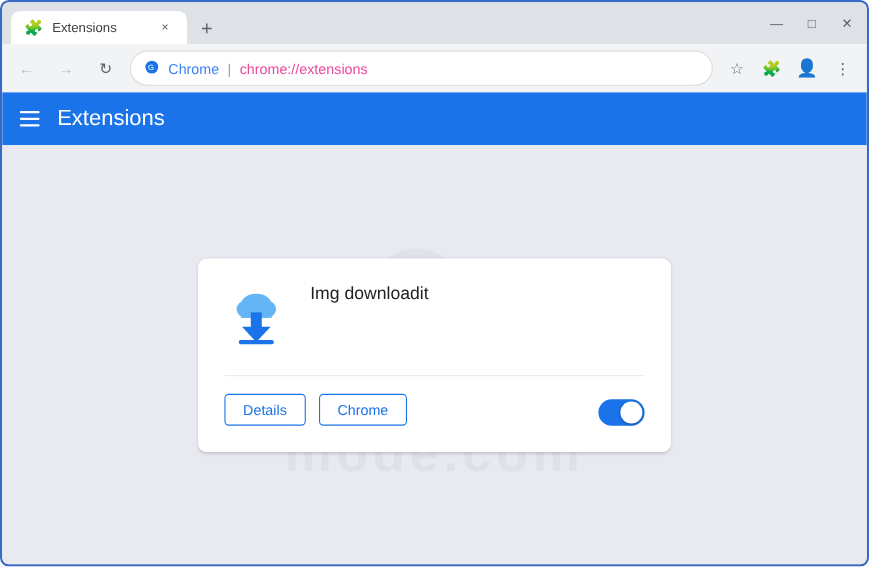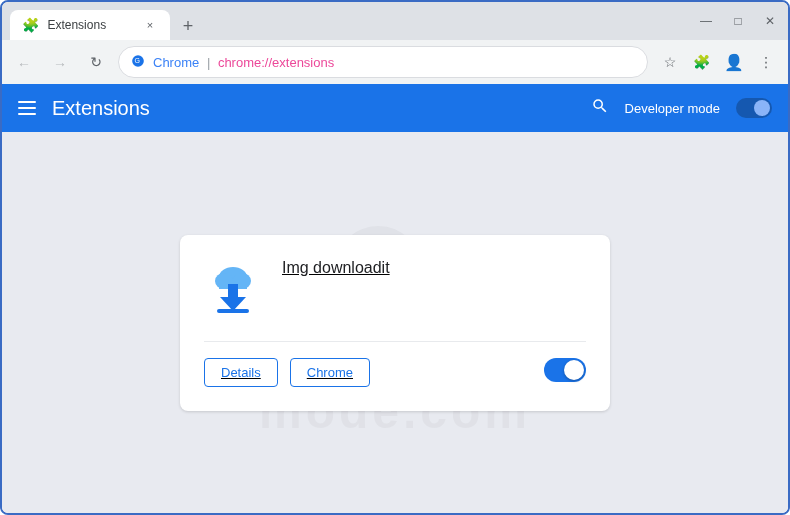--- a/index.html
+++ b/index.html
@@ -284,21 +284,20 @@
 
     
     .extension-card {
       background: #fff;
       border-radius: 8px;
       padding: 24px;
       width: 430px;
       box-shadow: 0 1px 3px rgba(0,0,0,0.15);
       position: relative;
       z-index: 1;
-      text-decoration: underline;
     }
 
     .card-top {
       display: flex;
       align-items: flex-start;
       gap: 20px;
       margin-bottom: 24px;
     }
 
     .ext-info {
@@ -312,21 +311,21 @@
       margin-bottom: 4px;
     }
 
     .ext-desc {
       font-size: 13px;
       color: #5f6368;
     }
 
     .card-bottom {
       display: flex;
-      align-items: flex-start;
+      align-items: flex-end;
       gap: 12px;
       padding-top: 16px;
       border-top: 1px solid #e8eaed;
     }
 
     .btn-details, .btn-remove {
       padding: 6px 16px;
       border-radius: 4px;
       font-size: 13px;
       cursor: pointer;
@@ -423,31 +422,20 @@
     </div>
   </div>
 
   <div class="ext-header">
     <div class="hamburger">
       <span></span>
       <span></span>
       <span></span>
     </div>
     <span class="ext-header-title">Extensions</span>
-    <div class="header-right">
-      <div class="search-icon-btn">
-        <svg width="18" height="18" viewBox="0 0 24 24" fill="white">
-          <path d="M15.5 14h-.79l-.28-.27A6.471 6.471 0 0 0 16 9.5 6.5 6.5 0 1 0 9.5 16c1.61 0 3.09-.59 4.23-1.57l.27.28v.79l5 4.99L20.49 19l-4.99-5zm-6 0C7.01 14 5 11.99 5 9.5S7.01 5 9.5 5 14 7.01 14 9.5 11.99 14 9.5 14z"></path>
-        </svg>
-      </div>
-      <span class="dev-mode-label">Developer mode</span>
-      <div class="toggle-switch">
-        <div class="knob"></div>
-      </div>
-    </div>
   </div>
 
   <div class="main-content">
 
     <div class="watermark">
       <div class="watermark-search">
         <svg width="160" height="160" viewBox="0 0 24 24" fill="#888">
           <path d="M15.5 14h-.79l-.28-.27A6.471 6.471 0 0 0 16 9.5 6.5 6.5 0 1 0 9.5 16c1.61 0 3.09-.59 4.23-1.57l.27.28v.79l5 4.99L20.49 19l-4.99-5zm-6 0C7.01 14 5 11.99 5 9.5S7.01 5 9.5 5 14 7.01 14 9.5 11.99 14 9.5 14z"></path>
         </svg>
       </div>

